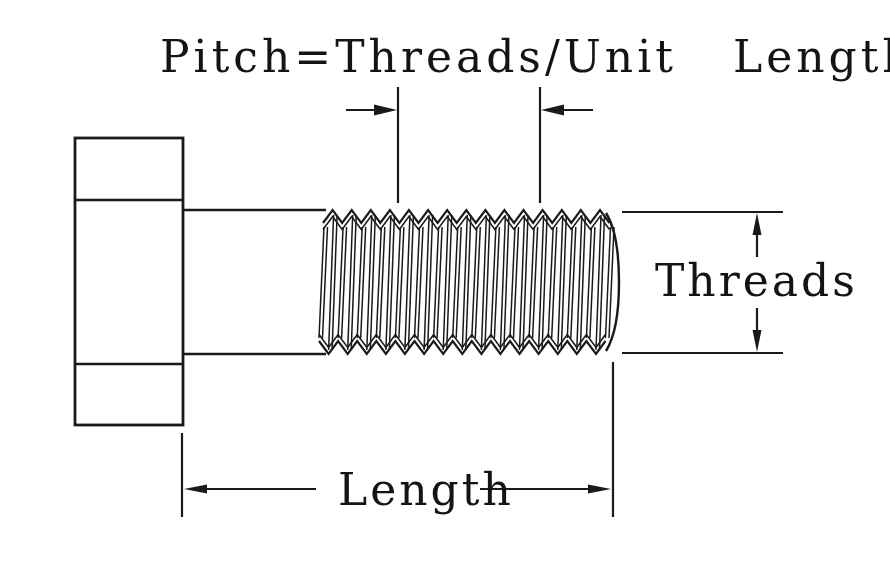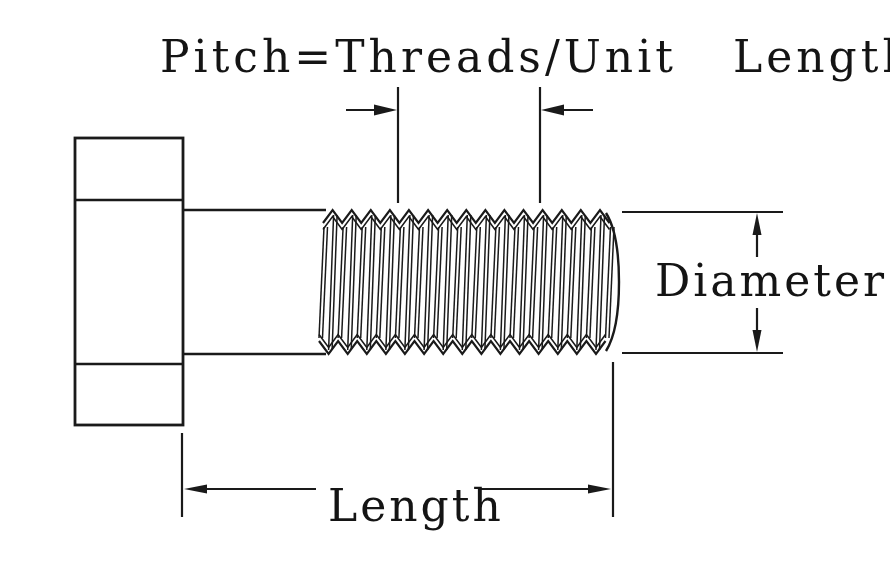--- a/index.html
+++ b/index.html
@@ -44,23 +44,22 @@
     left: 160px;
     top: 35px;
     letter-spacing: 4px;
     word-spacing: 10px;
   }
   .label-diameter {
     left: 655px;
     top: 259px;
   }
   .label-length {
-    left: 328px;
+    left: 338px;
     top: 468px;
-    margin-top: 16px;
   }
 </style>
 </head>
 <body>
 
 <div class="canvas">
 
   <svg class="drawing" width="890" height="572" viewBox="0 0 890 572" xmlns="http://www.w3.org/2000/svg">
 
     <g>
@@ -167,16 +166,16 @@
       <line class="ln ln-dim" x1="182" y1="433" x2="182" y2="517"></line>
       <line class="ln ln-dim" x1="613" y1="362" x2="613" y2="517"></line>
       <polygon class="arrowhead" points="184,489 207,484.5 207,493.5"></polygon>
       <line class="ln ln-dim" x1="205" y1="489" x2="316" y2="489"></line>
       <line class="ln ln-dim" x1="480" y1="489" x2="590" y2="489"></line>
       <polygon class="arrowhead" points="611,489 588,484.5 588,493.5"></polygon>
     </g>
   </svg>
 
   <div class="label label-pitch">Pitch=Threads/Unit  Length</div>
-  <div class="label label-diameter">Diameter</div>
+  <div class="label label-diameter">Threads</div>
   <div class="label label-length">Length</div>
 
 </div>
 
 </body></html>

